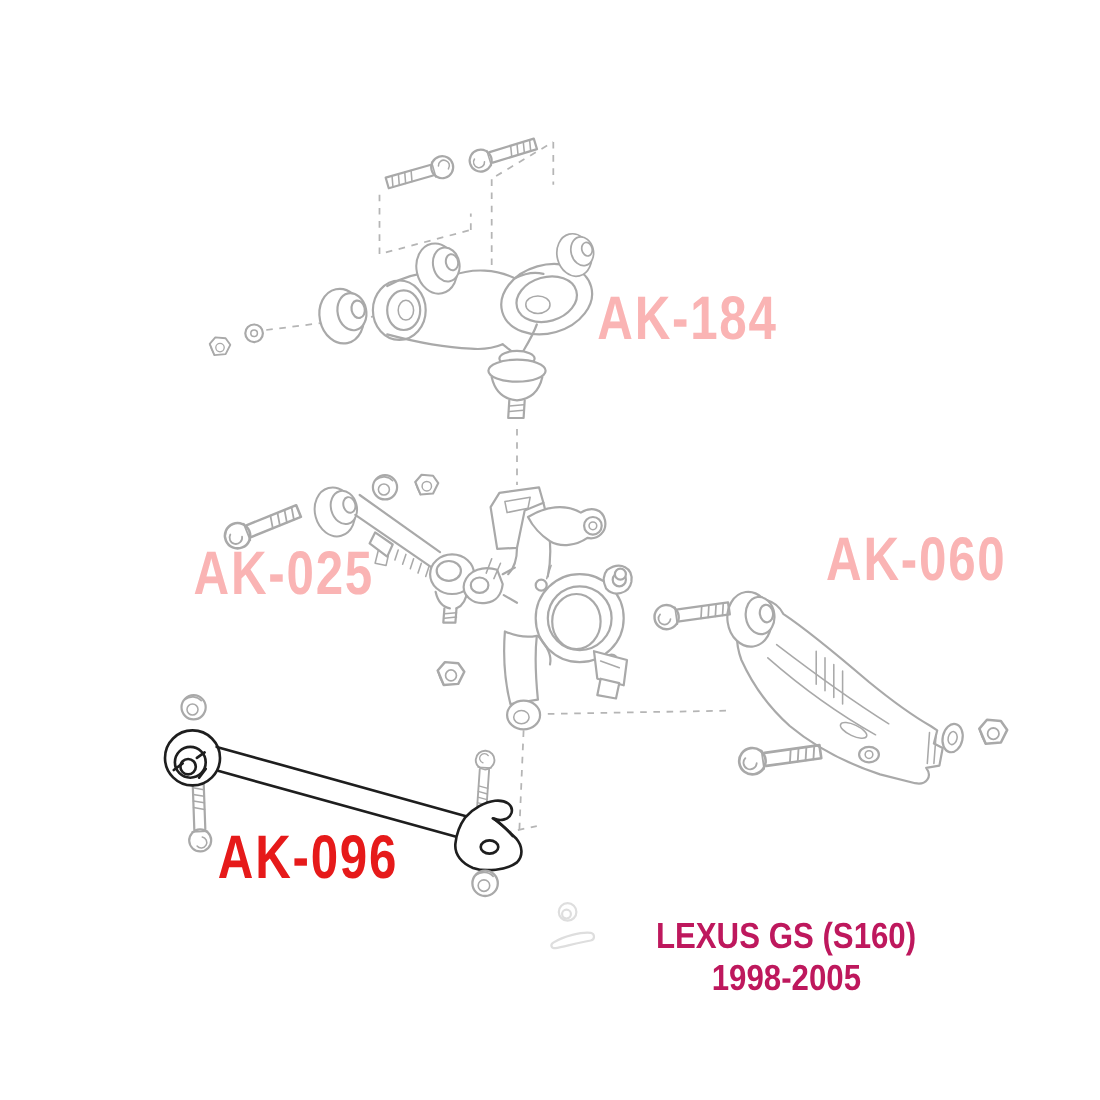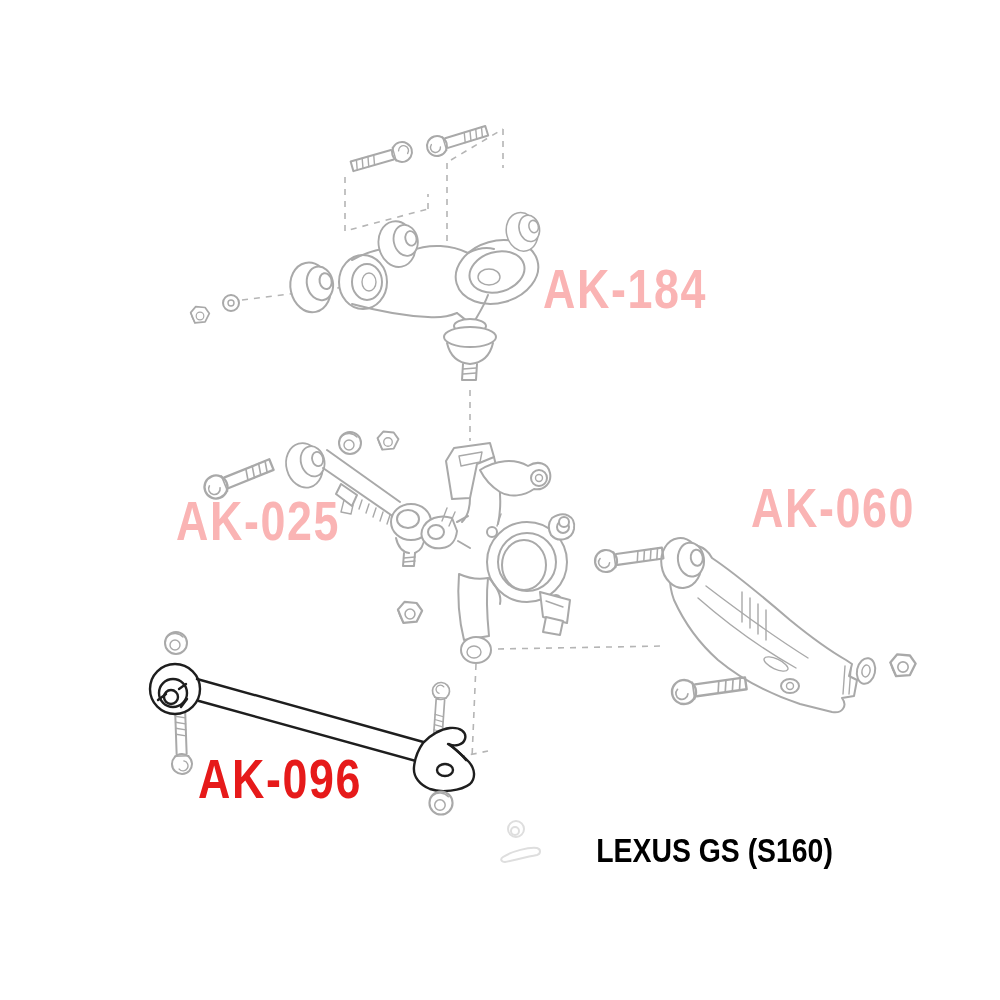--- a/index.html
+++ b/index.html
@@ -19,21 +19,21 @@
   .ftf{fill:#ffffff;stroke:#dedede;stroke-width:2;stroke-linecap:round;stroke-linejoin:round;}
 
   
   .pn{position:absolute;font-weight:700;font-size:56px;line-height:1;
       letter-spacing:2px;transform:scaleX(.8);transform-origin:left top;white-space:nowrap;}
   .pn.pink{color:#fab4b4;}
   .pn.red{color:#e61a1a;}
 
   
   .cap{position:absolute;left:565px;top:832px;width:300px;text-align:center;
-       font-weight:700;font-size:33px;line-height:1.15;color:#000000;}
+       font-weight:700;font-size:33px;line-height:1.15;color:#be185d;}
   .cap .sq{display:inline-block;transform:scaleX(.86);transform-origin:center top;white-space:nowrap;}
 </style>
 </head>
 <body>
 
 <div class="stage">
 
 <svg width="1000" height="1000" viewBox="0 0 1000 1000">
   <defs>
     <g id="bolt">
@@ -182,15 +182,18 @@
 
 <div class="pn pink" style="left:543px;top:261px">AK-184</div>
 <div class="pn pink" style="left:176px;top:493px">AK-025</div>
 <div class="pn pink" style="left:751px;top:480px">AK-060</div>
 <div class="pn red" style="left:198px;top:751px">AK-096</div>
 
 <div class="cap">
   <div>
     <span class="sq">LEXUS GS (S160)</span>
   </div>
+  <div>
+    <span class="sq">1998-2005</span>
+  </div>
 </div>
 
 </div>
 
 </body></html>

